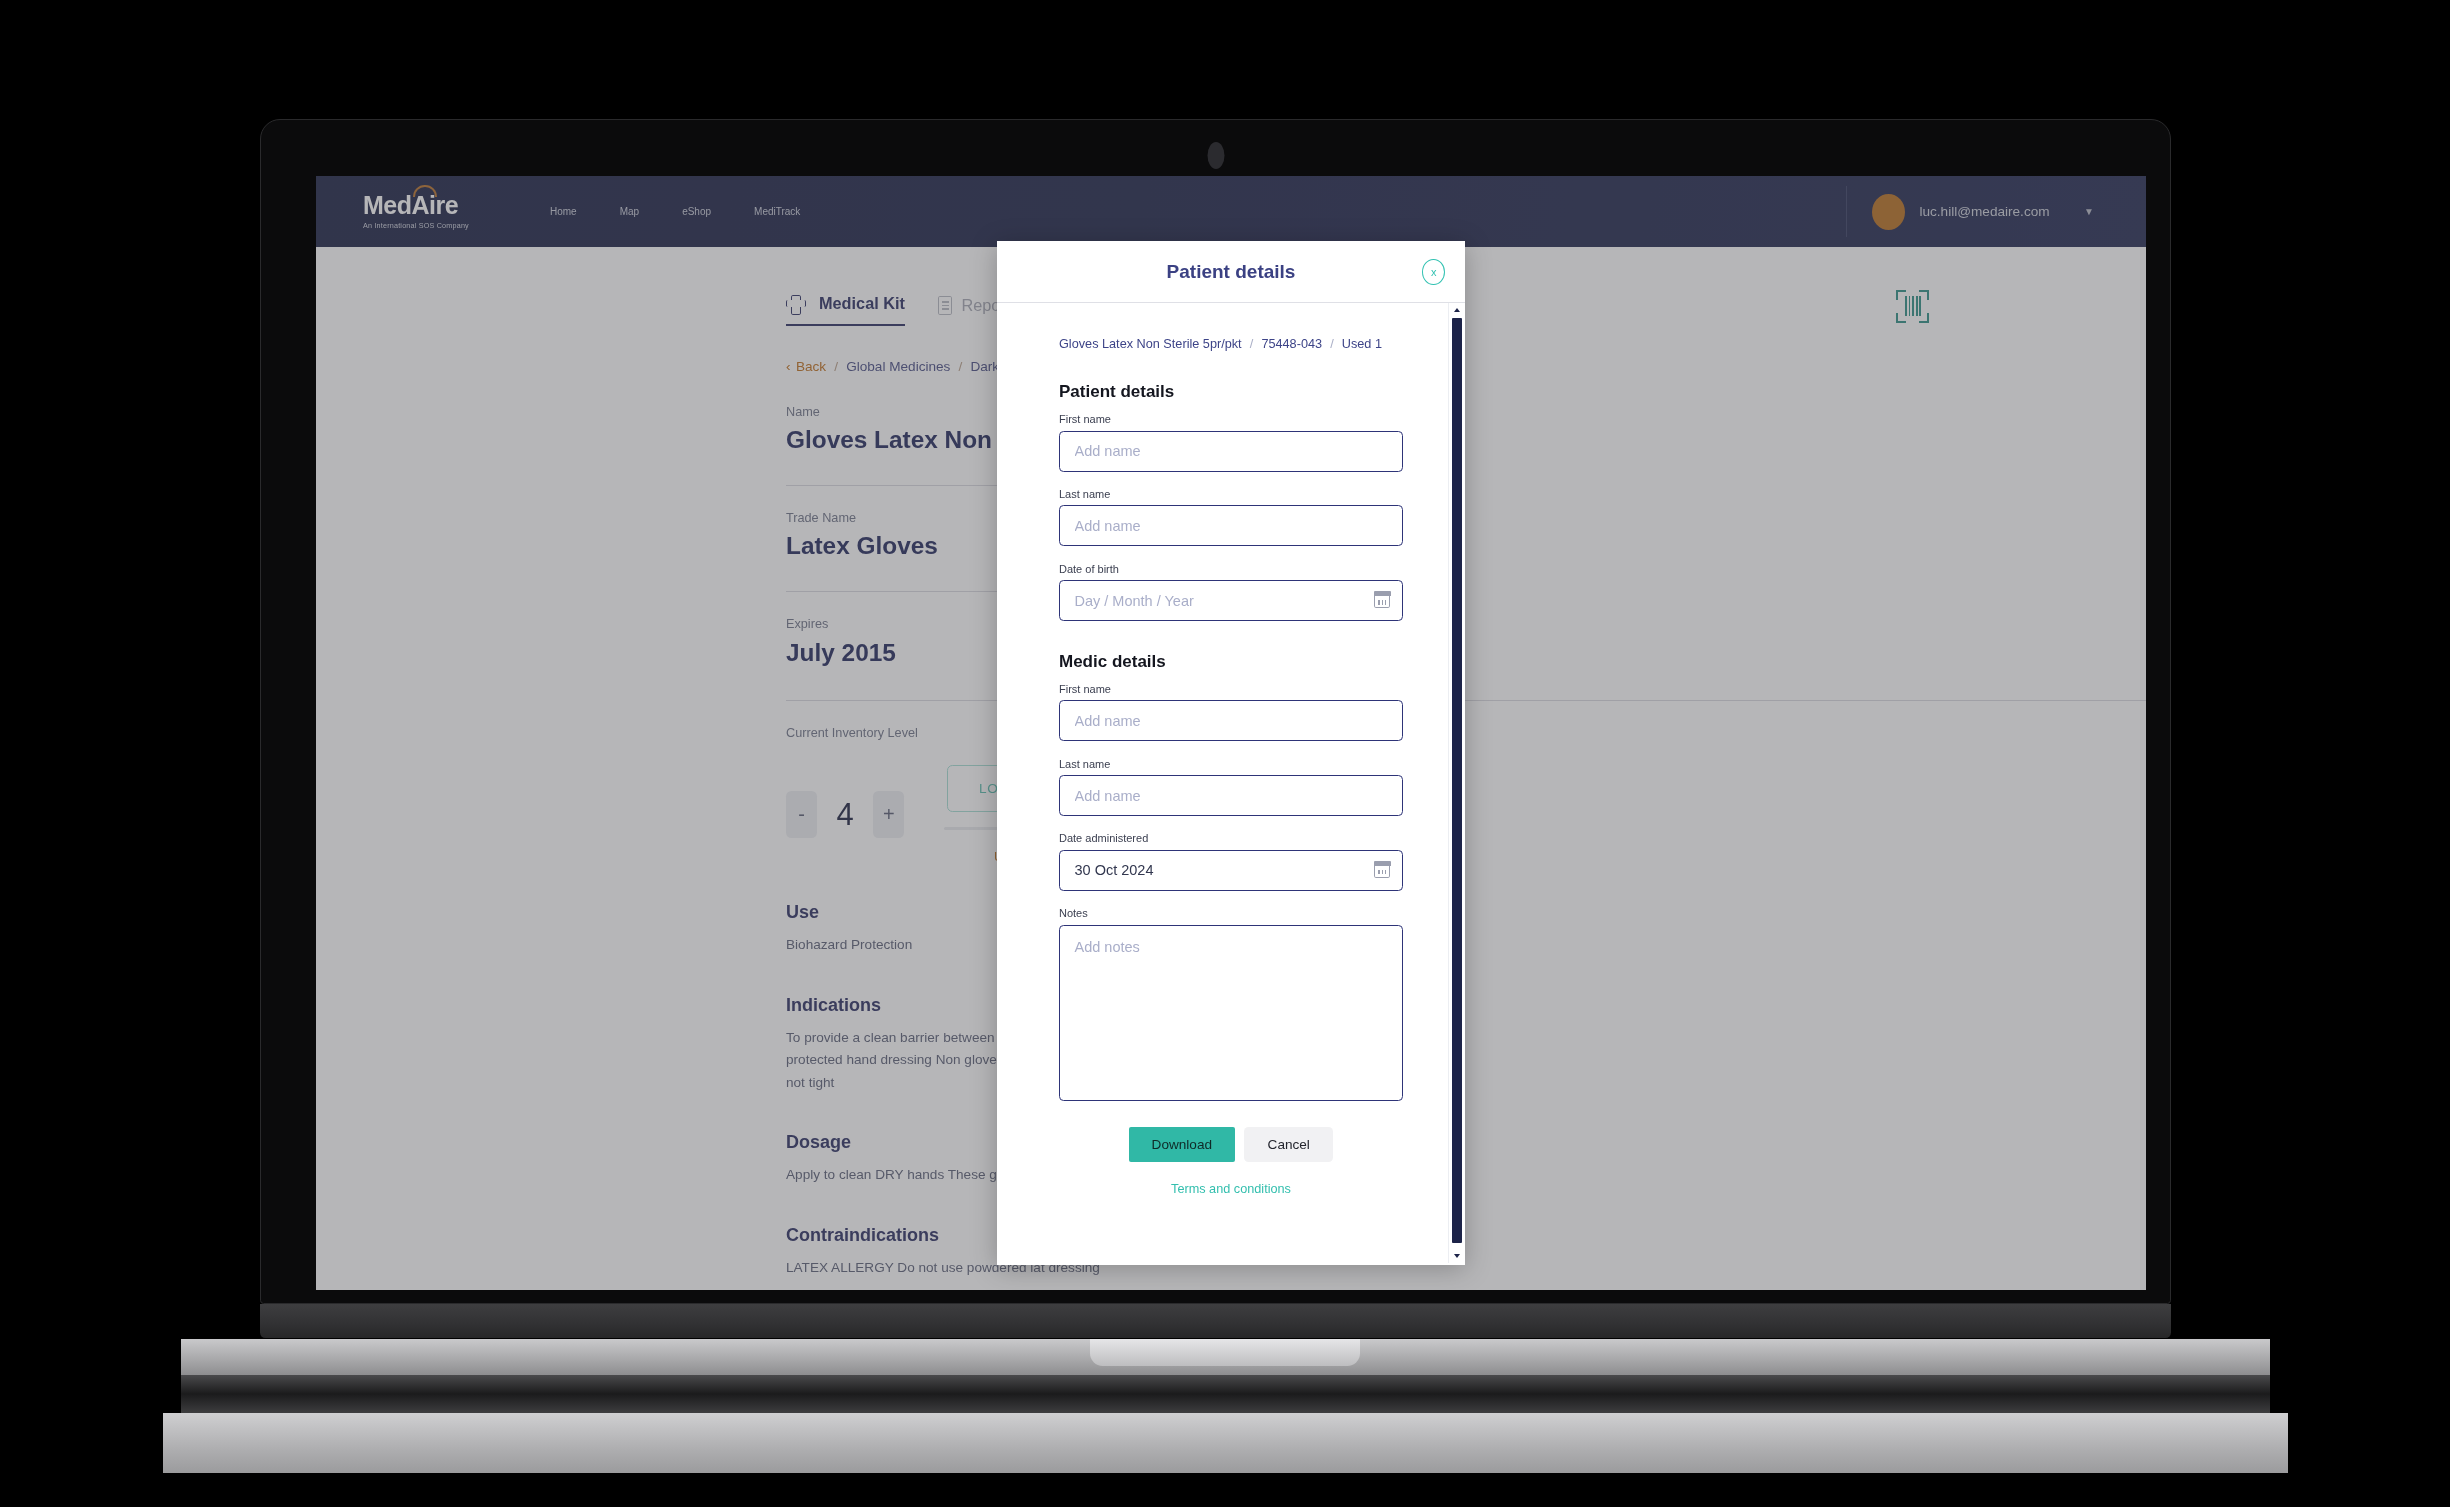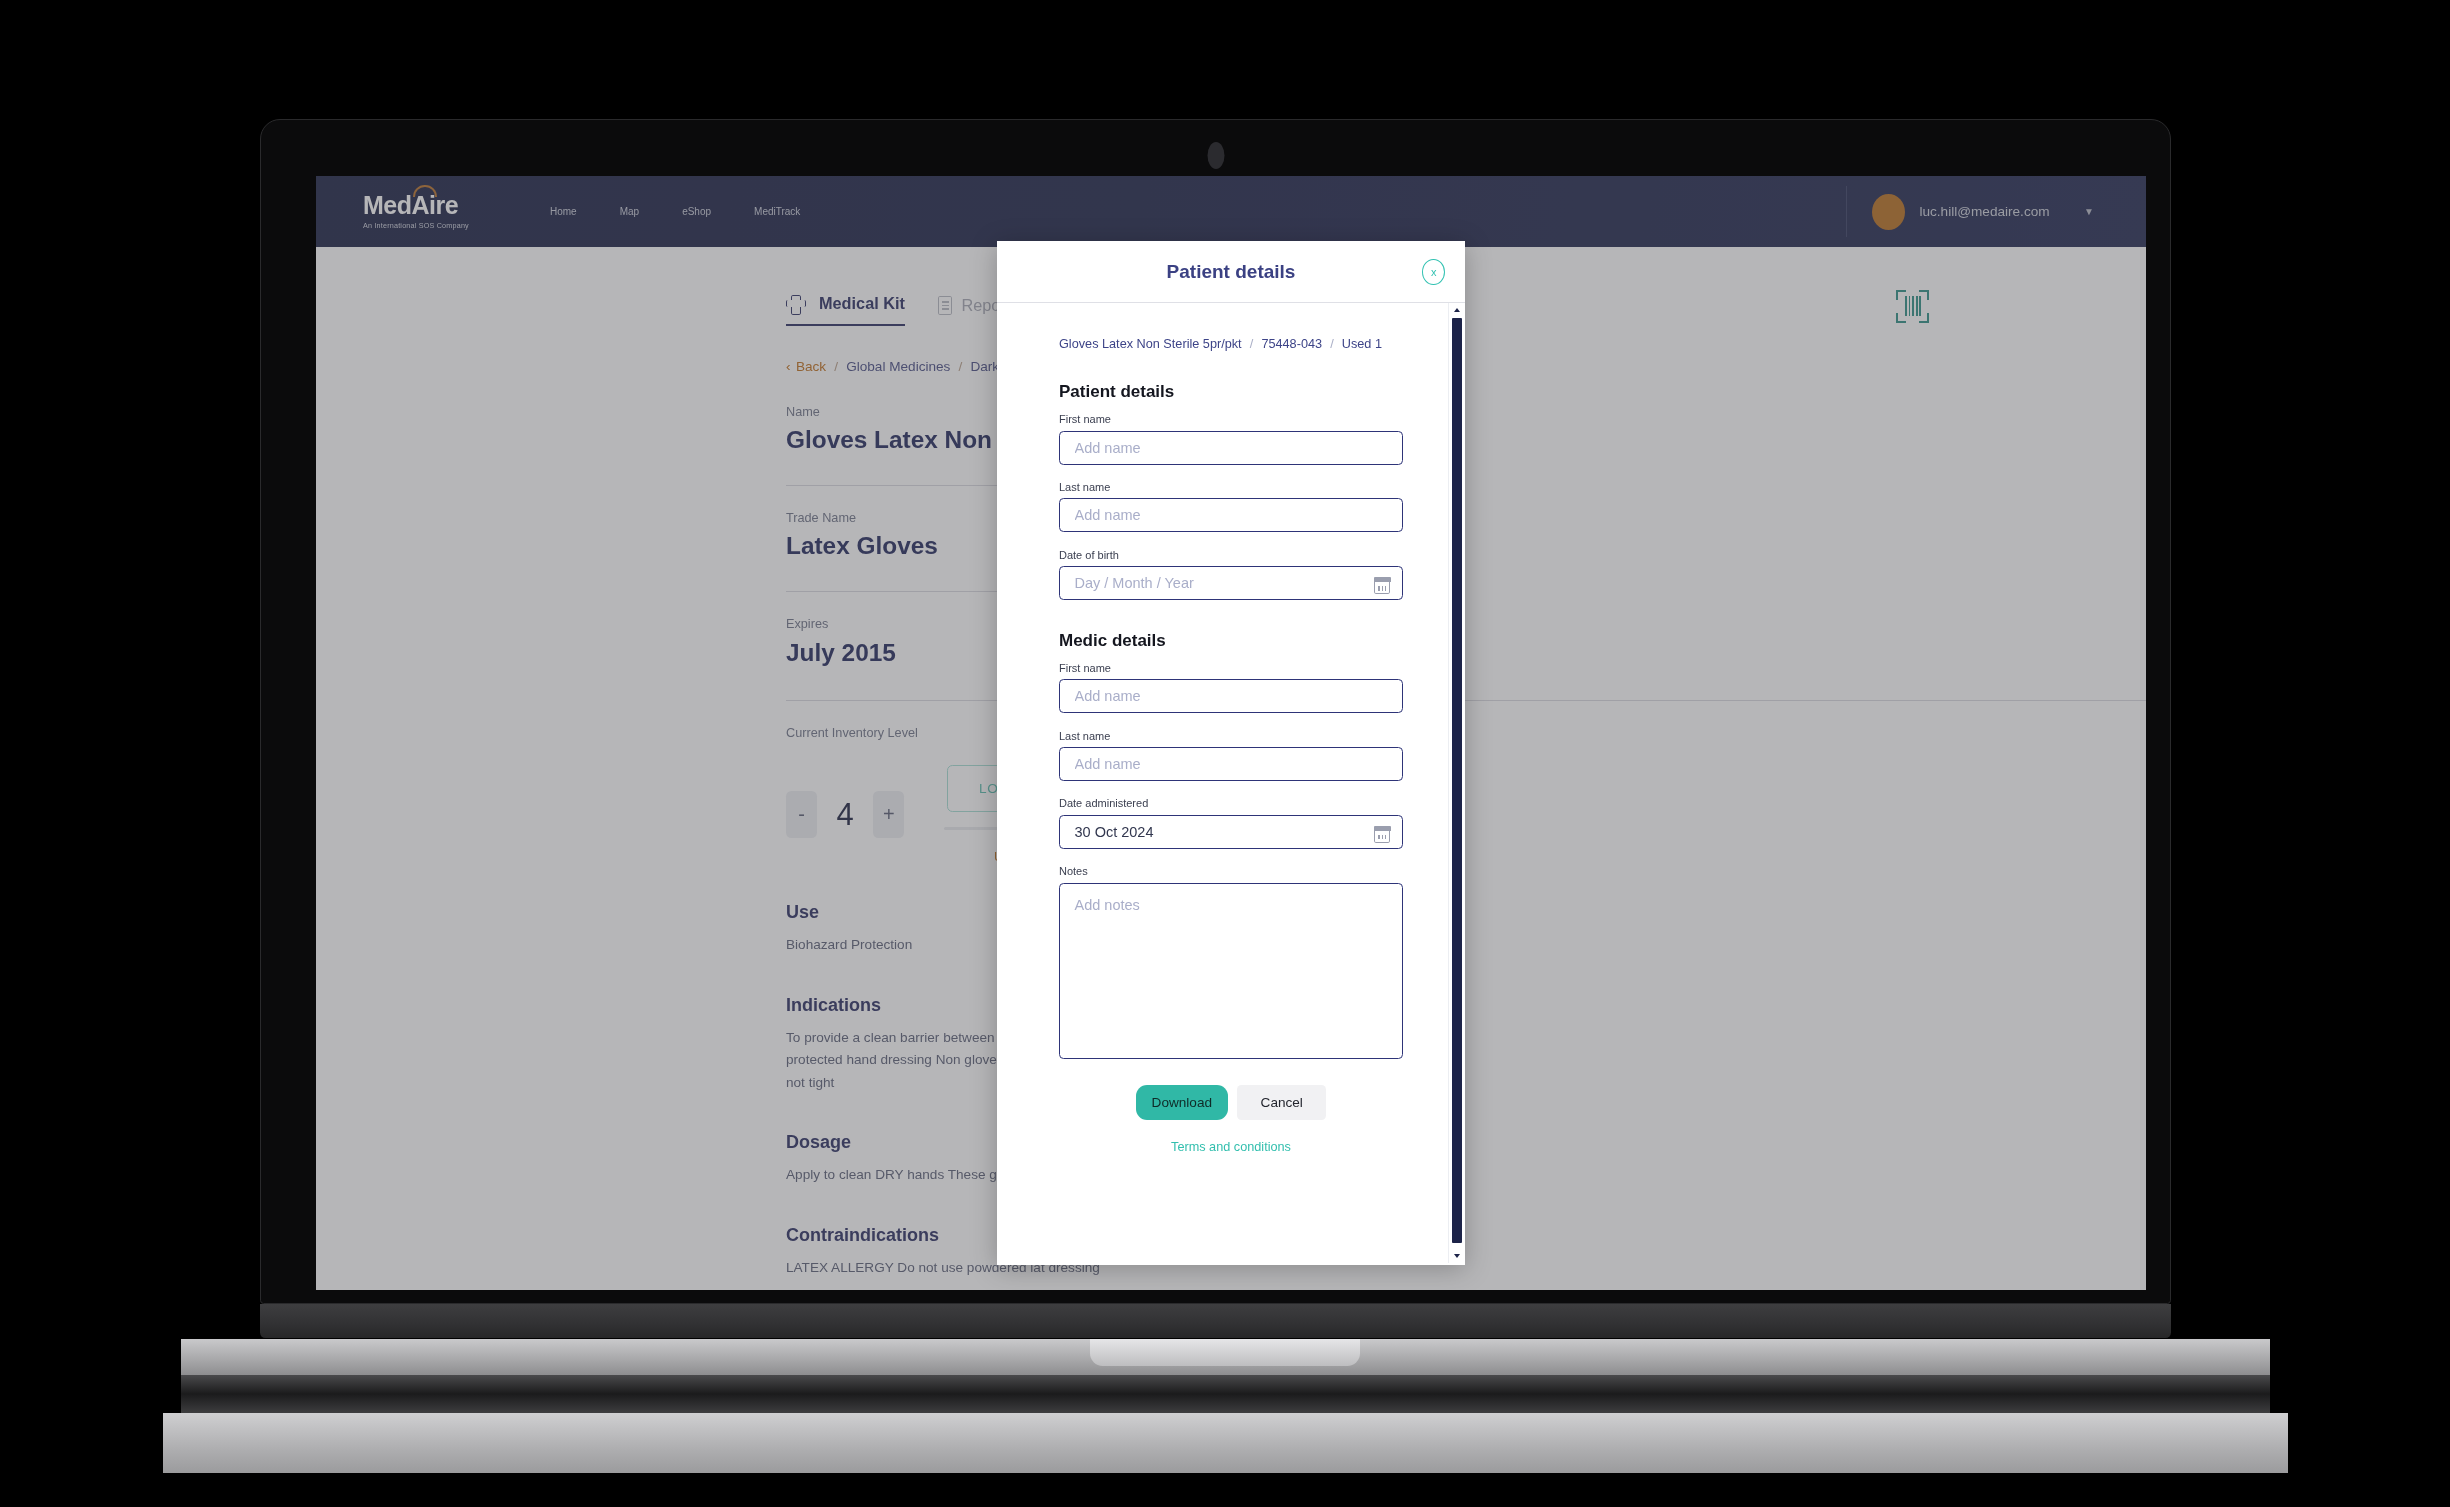--- a/index.html
+++ b/index.html
@@ -195,21 +195,21 @@
     padding: 16.3px 62px 0 62px;
   }
   #intro { font-size: 12.7px; color: #3a3f52; line-height: 1.55; }
   #item-line { margin-top: 18px; font-size: 12.7px; color: #3d4488; display: flex; gap: 8.1px; }
   #item-line .sep { color: #a9aec6; }
 
   .sect-title { font-size: 17px; color: #14161f; font-weight: 700; margin-top: 31px; margin-bottom: 11px; }
   .in-label { font-size: 11px; color: #3c4051; margin-bottom: 5.4px; }
   .in-wrap { position: relative; margin-bottom: 16.3px; }
   .in-box {
-    width: 100%; height: 34px;
+    width: 100%; height: 41px;
     border: 1.4px solid #2e3478; border-radius: 4.5px;
     background: #fff;
     font-size: 14.5px; color: #4d5270;
     padding: 0 14.5px;
     font-family: "Liberation Sans", sans-serif;
   }
   .in-box::placeholder { color: #a9aec9; }
   .in-box.filled { color: #32374f; }
   textarea.in-box {
     height: 176px; padding: 11px 14.5px; resize: none; line-height: 1.4;
@@ -221,22 +221,22 @@
   .cal-icon::before {
     content: ""; position: absolute; left: -1.4px; top: -1.4px; right: -1.4px; height: 4.5px;
     background: #9a9eae; border-radius: 0.9px 0.9px 0 0;
   }
   .cal-icon::after {
     content: ""; position: absolute; left: 2.7px; top: 7.2px; width: 8.1px; height: 4.5px;
     background: repeating-linear-gradient(90deg,#9a9eae 0 1.8px, transparent 1.8px 3.6px);
   }
   #btn-row { display: flex; justify-content: center; gap: 9px; margin-top: 23.5px; }
   #download-btn {
-    background: #30b8a6; color: #0f2a27; border: none; border-radius: 11px;
-    padding: 10px 16px; font-size: 13.6px; cursor: pointer;
+    background: #30b8a6; color: #0f2a27; border: none; border-radius: 2px;
+    padding: 10px 23px; font-size: 13.6px; cursor: pointer;
     font-family: "Liberation Sans", sans-serif;
   }
   #cancel-btn {
     background: #f1f1f3; color: #24262e; border: none; border-radius: 4.5px;
     padding: 10px 23.5px; font-size: 13.6px; cursor: pointer;
     font-family: "Liberation Sans", sans-serif;
   }
   #terms-link {
     display: block; text-align: center; margin-top: 20px; margin-bottom: 18px;
     color: #33bfae; font-size: 12.7px; text-decoration: none; cursor: pointer;

